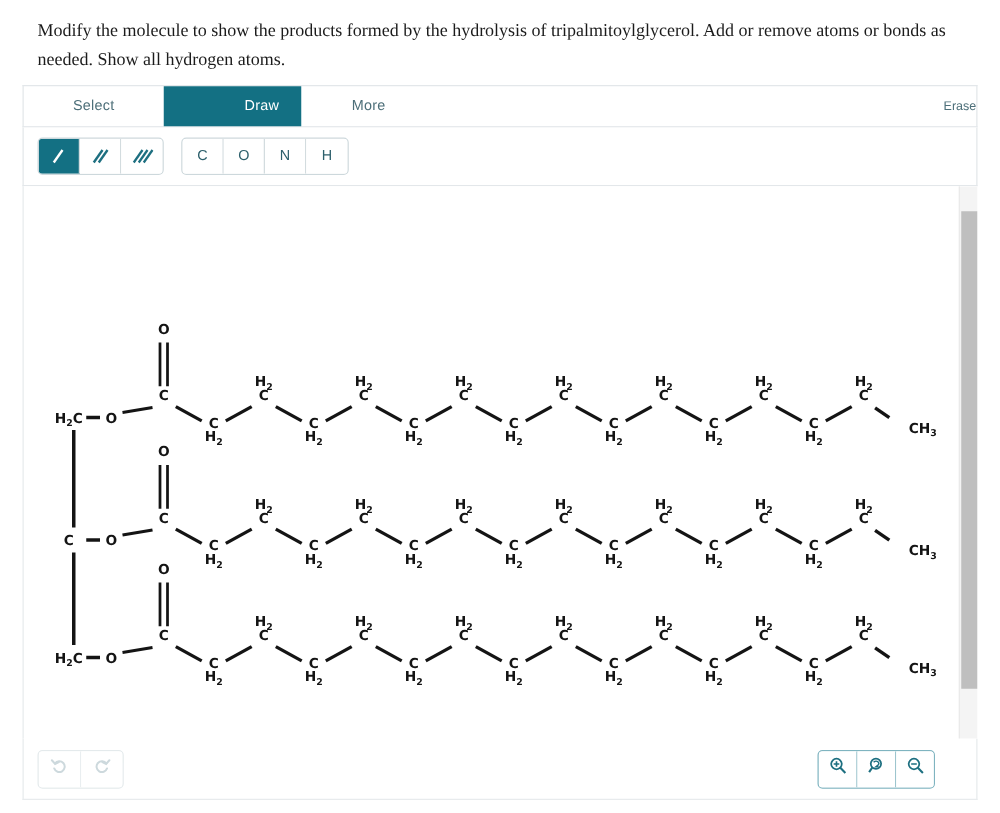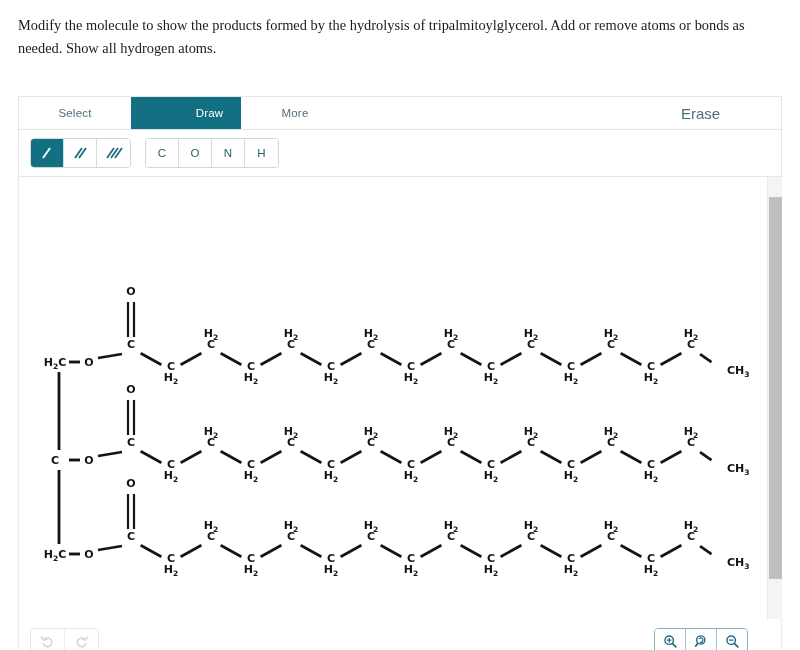--- a/index.html
+++ b/index.html
@@ -18,20 +18,21 @@
 
   
   .prompt {
     font-family: "Liberation Serif", serif;
     font-size: 14.4px;
     color: #1b1b1b;
     line-height: 1.62;
     padding: 14px 14px 0 18px;
     width: 768px;
     box-sizing: border-box;
+    margin-left: 12px;
   }
 
   
   .editor {
     position: absolute;
     left: 18px;
     top: 68px;
     width: 764px;
     height: 572px;
     box-sizing: border-box;
@@ -40,21 +41,20 @@
   
   .tabbar {
     position: relative;
     height: 34px;
     background: #ffffff;
     border: 1px solid #e3e7ea;
     border-bottom: 1px solid #dfe4e7;
     box-sizing: border-box;
     display: flex;
     align-items: stretch;
-    margin-top: 28px;
   }
   .tab {
     display: flex;
     align-items: center;
     justify-content: center;
     font-size: 11.5px;
     color: #4d6f79;
     letter-spacing: .2px;
     cursor: pointer;
     user-select: none;
@@ -67,22 +67,22 @@
   .tab.active {
     background: #137083;
     color: #ffffff;
     font-weight: normal;
   }
   .tab-erase {
     margin-left: auto;
     width: 100px;
     display: flex;
     align-items: center;
-    justify-content: flex-start;
-    font-size: 15px;
+    justify-content: flex-end;
+    font-size: 10px;
     color: #4d6f79;
     cursor: pointer;
     user-select: none;
   }
 
   
   .toolrow {
     position: relative;
     height: 47px;
     background: #ffffff;

